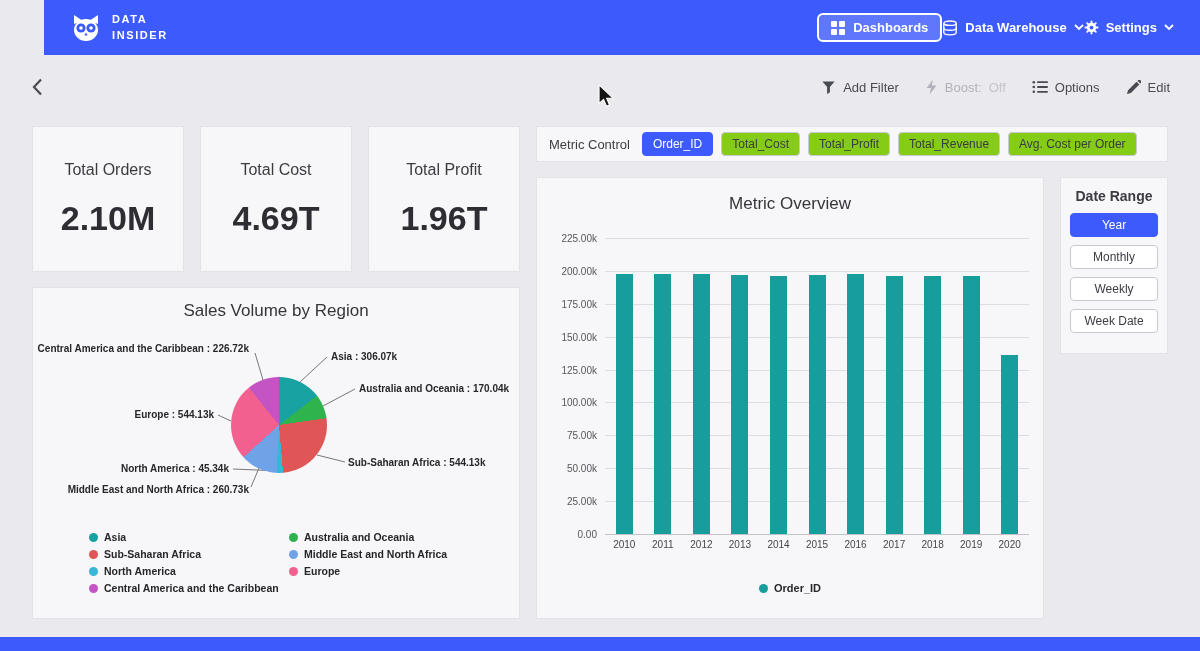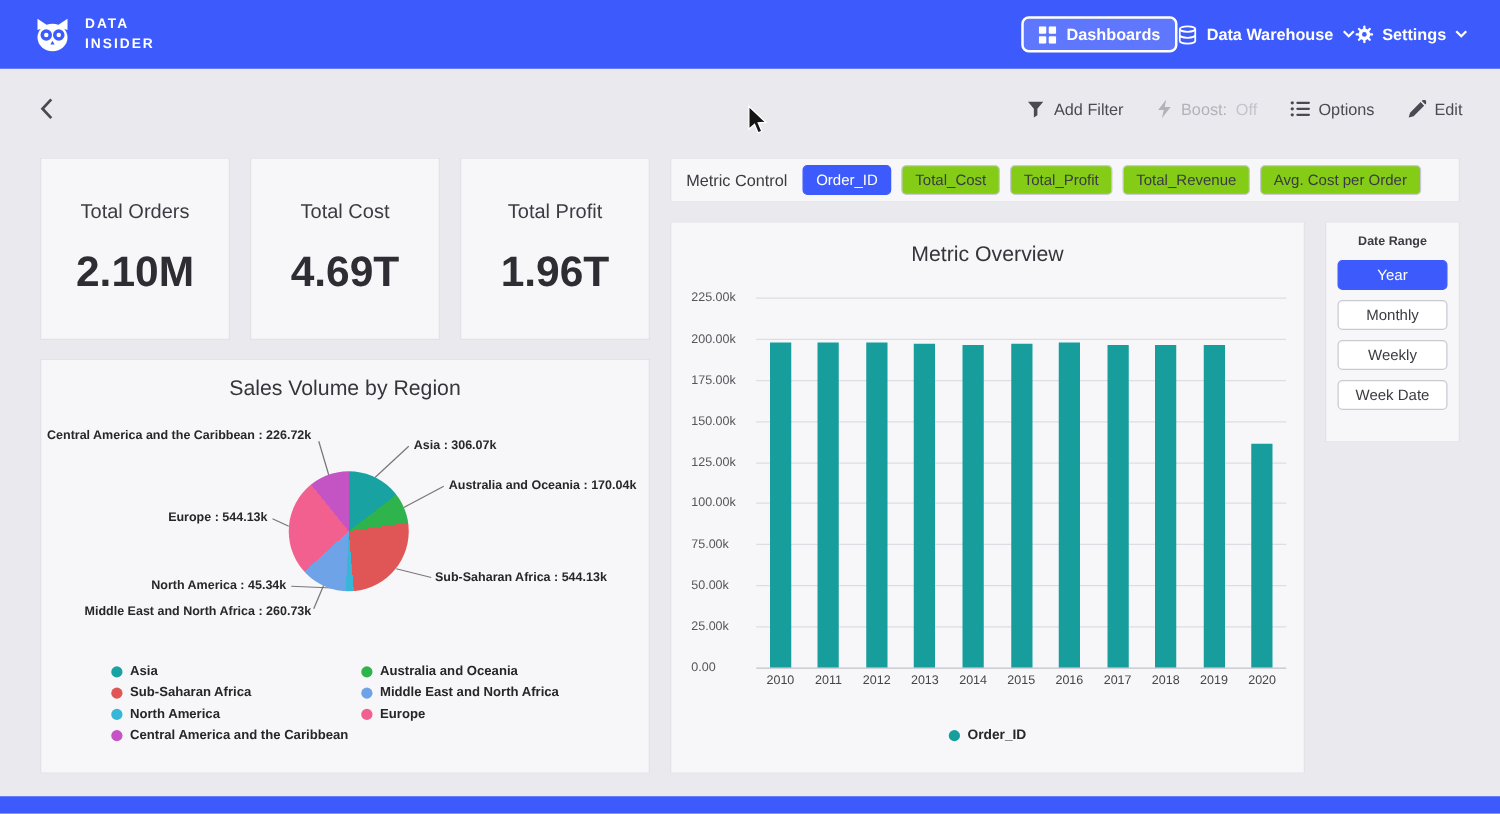--- a/index.html
+++ b/index.html
@@ -1,20 +1,20 @@
 <!DOCTYPE html>
 <html style="--primary-blue: #3d5bfc; --navbar-button-bg: #5f77fd; --bar-teal: #189d9d; --page-bg: #e9e9ee; --card-bg: #f7f7f9;"><head>
 <meta charset="utf-8">
 <style>
   *{margin:0;padding:0;box-sizing:border-box;}
   html,body{width:1200px;height:651px;}
   body{font-family:"Liberation Sans",sans-serif;background:#e9e9ee;position:relative;overflow:hidden;}
 
   
-  .navbar{height:55px;background:var(--primary-blue,#3d5bfc);display:flex;align-items:center;justify-content:space-between;padding:0 26px;}
+  .navbar{height:55px;background:var(--primary-blue,#3d5bfc);display:flex;align-items:center;justify-content:space-between;padding:0 26px;margin-left:44px;}
   .brand{display:flex;align-items:center;gap:10px;cursor:pointer;}
   .brand-text{display:flex;flex-direction:column;color:#fff;font-size:11px;font-weight:bold;letter-spacing:1.6px;line-height:1.4;}
   .nav-right{display:flex;align-items:center;}
   .nav-btn{display:flex;align-items:center;gap:8px;background:var(--navbar-button-bg,#5f77fd);border:2px solid #fff;border-radius:6px;color:#fff;font-size:13px;font-weight:bold;padding:5px 12px;cursor:pointer;font-family:inherit;}
   .nav-item{display:flex;align-items:center;gap:7px;color:#fff;font-size:13px;font-weight:bold;cursor:pointer;}
 
   
   .page-header{height:64px;display:flex;align-items:center;padding:0 30px;}
   .back-btn{background:none;border:none;cursor:pointer;display:flex;padding:2px;}
   .page-title{font-size:20px;font-weight:bold;color:#3f3f46;margin-left:16px;}
@@ -54,33 +54,33 @@
   .metric-label{font-size:13px;color:#3b3b42;margin-right:2px;}
   .chip-row{display:flex;gap:8px;align-items:center;}
   .chip{font-family:inherit;font-size:12px;padding:4px 10px;border:1px solid #c9c9d1;border-radius:4px;background:#84cc16;color:#3b3b42;cursor:pointer;white-space:nowrap;}
   .chip-active{background:var(--primary-blue,#3d5bfc);border-color:var(--primary-blue,#3d5bfc);color:#fff;}
 
   
   .charts-row{display:flex;gap:16px;align-items:flex-start;}
   .bar-card{width:508px;height:442px;padding:16px;}
   .bar-chart{position:relative;margin-top:24px;height:330px;}
   .bar-y-axis{position:absolute;left:0;top:0;width:44px;height:296px;}
-  .ytick{position:absolute;right:0;font-size:10px;color:#55555c;text-align:left;width:44px;}
+  .ytick{position:absolute;right:0;font-size:10px;color:#55555c;text-align:right;width:44px;}
   .bar-plot{position:absolute;left:52px;top:0;width:424px;height:296px;}
   .gridline{position:absolute;left:0;right:0;height:1px;background:#dddde3;}
   .gridline.axisline{background:#c2c2ca;}
   .bar{position:absolute;bottom:0;width:17px;}
   .bar-x-axis{position:absolute;left:52px;top:301px;width:424px;height:16px;}
   .xtick{position:absolute;width:40px;text-align:center;font-size:10px;color:#44444b;}
   .bar-legend{display:flex;justify-content:center;align-items:center;gap:6px;margin-top:14px;font-size:11px;font-weight:bold;color:#26262b;}
   .bar-legend-dot{width:9px;height:9px;border-radius:50%;}
 
   
   .date-card{width:108px;height:177px;padding:10px 9px;}
-  .date-title{font-size:10px;font-weight:bold;color:#3b3b42;margin-bottom:9px;text-align:center;}
+  .date-title{font-size:14px;font-weight:bold;color:#3b3b42;margin-bottom:9px;text-align:center;}
   .dr-btn{display:block;width:100%;font-family:inherit;font-size:12px;padding:4px 0;margin-bottom:8px;border:1px solid #c9c9d1;border-radius:4px;background:#fff;color:#3b3b42;cursor:pointer;text-align:center;}
   .dr-active{background:var(--primary-blue,#3d5bfc);border-color:var(--primary-blue,#3d5bfc);color:#fff;}
 
   
   .bottom-bar{position:absolute;left:0;right:0;bottom:0;height:14px;background:var(--primary-blue,#3d5bfc);}
   .cursor{position:absolute;left:598px;top:84px;pointer-events:none;z-index:10;}
 </style>
 </head>
 <body>
 

